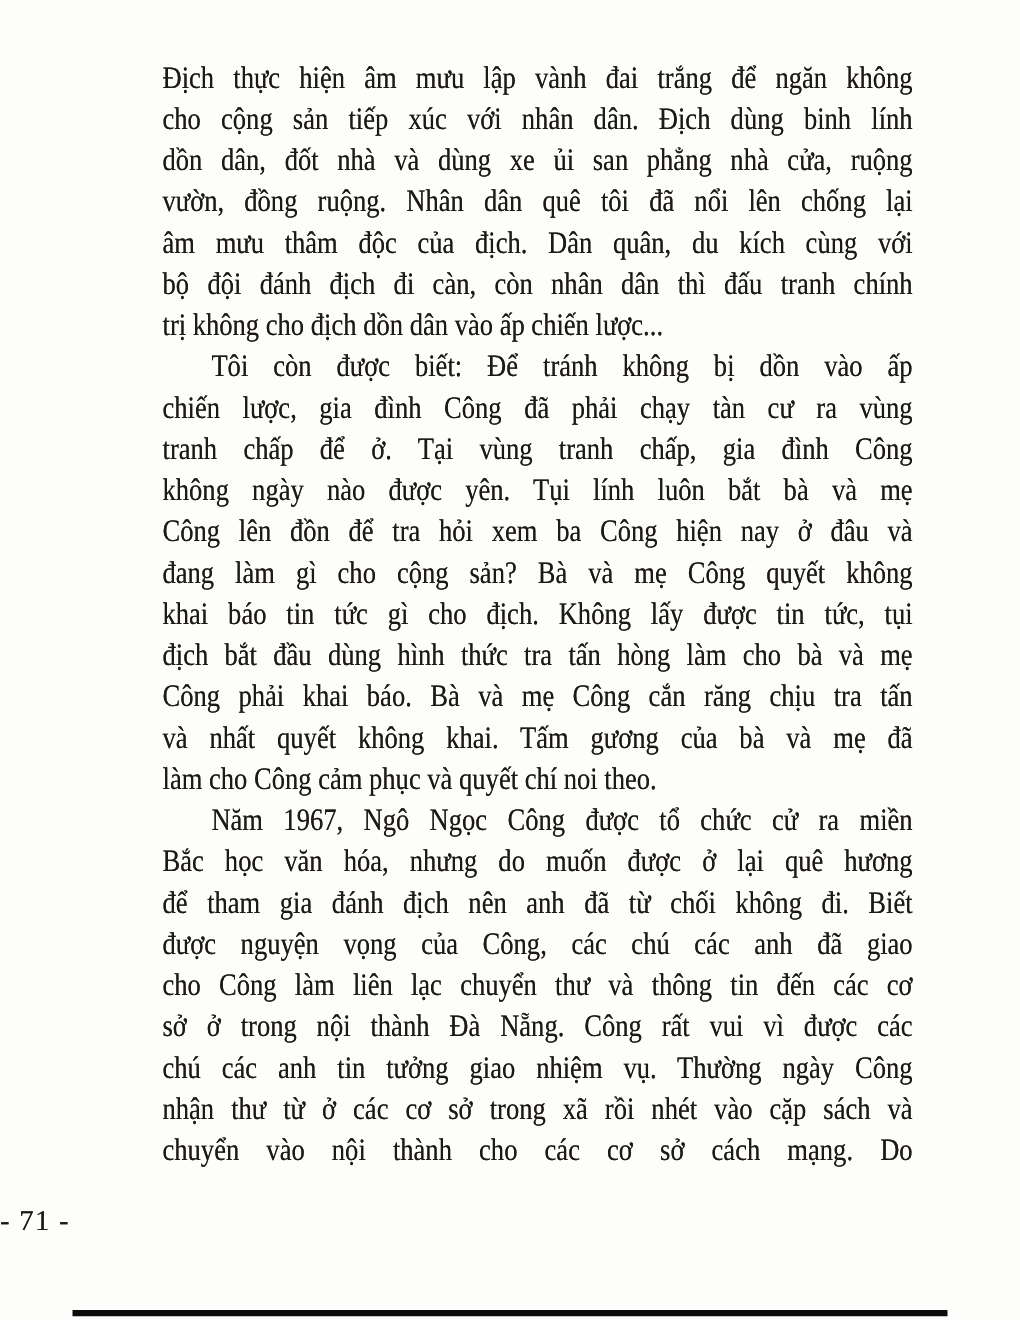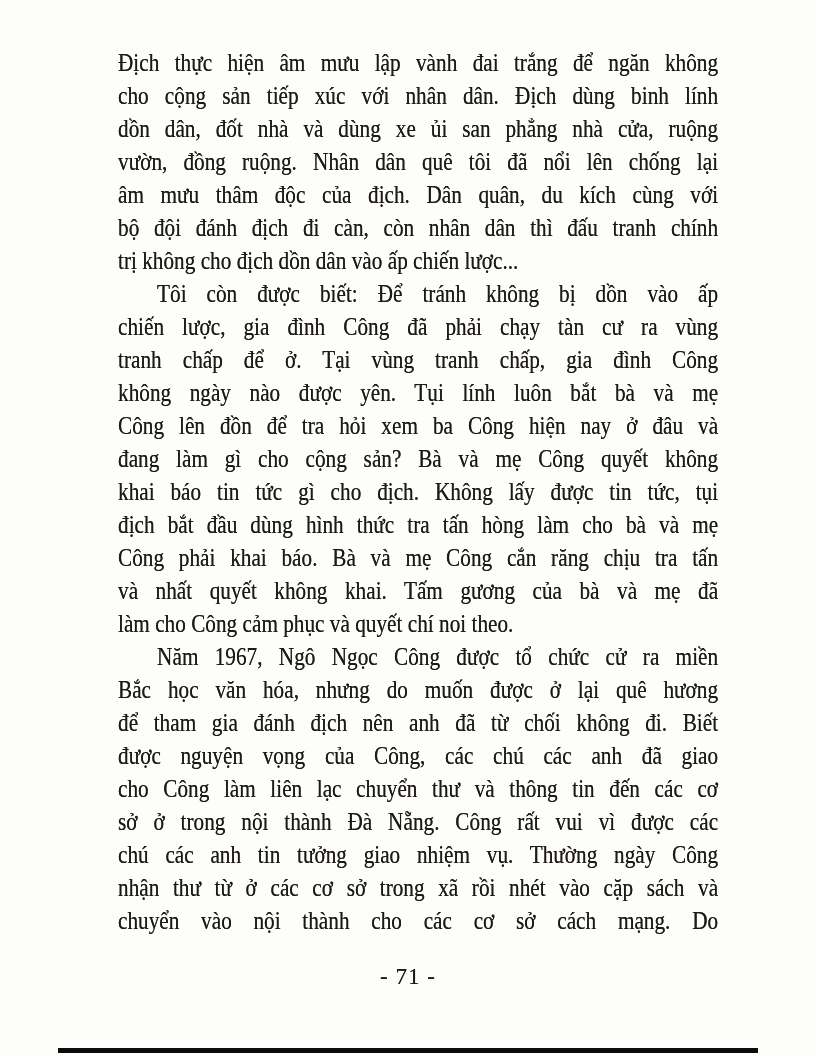--- a/index.html
+++ b/index.html
@@ -14,21 +14,21 @@
     width: 816px;
     height: 1056px;
     margin: 0 auto;
     background: var(--paper);
     overflow: hidden;
     font-family: "Liberation Serif", "DejaVu Serif", serif;
     color: var(--ink);
   }
   .textblock {
     position: absolute;
-    left: 118px;
+    left: 130px;
     top: 46px;
     width: 600px;
   }
   .line {
     width: 706px;               
     transform: scaleX(0.85);    
     transform-origin: 0 0;
     font-size: 25px;
     line-height: 33px;
     white-space: normal;
@@ -39,21 +39,21 @@
     text-align-last: justify;
   }
   .line.indent {
     padding-left: 46px;
   }
   .page-number {
     position: absolute;
     left: 0;
     right: 0;
     top: 964px;
-    text-align: center;
+    text-align: left;
     font-size: 23px;
     letter-spacing: 1px;
     text-shadow: 0 0 0.4px rgba(20, 16, 12, 0.75);
   }
   .footer-rule {
     position: absolute;
     left: 58px;
     top: 1048px;
     width: 700px;
     height: 5px;

